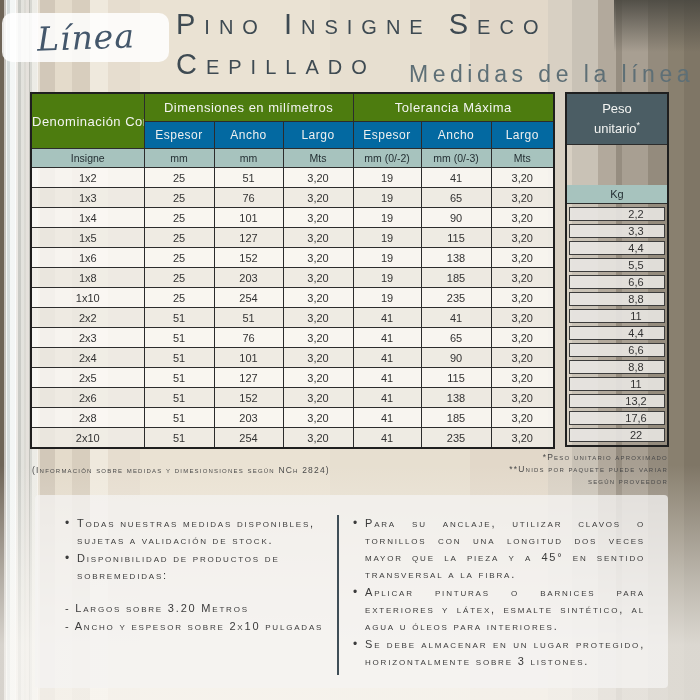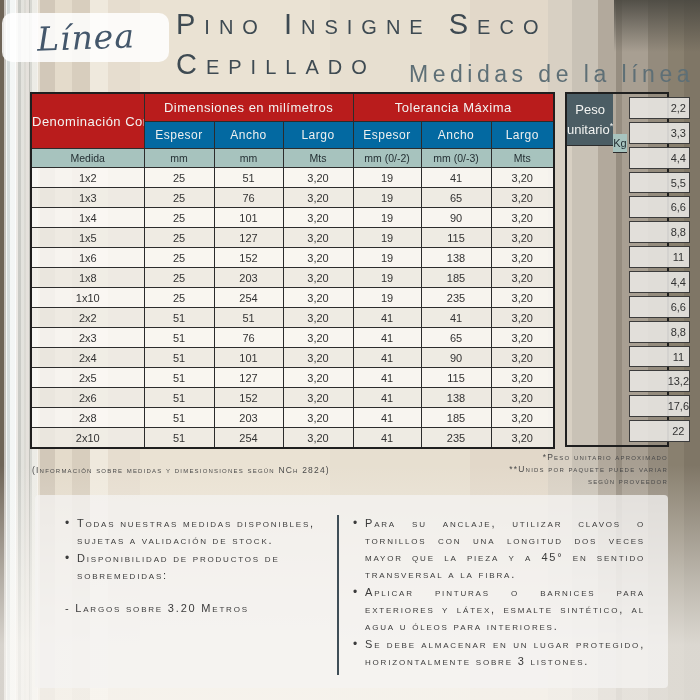--- a/index.html
+++ b/index.html
@@ -62,31 +62,31 @@
   
   table.main{
     position:absolute;left:30px;top:92px;width:523px;
     border-collapse:collapse;table-layout:fixed;
     border:2px solid #1f1f1f;
   }
   table.main th,table.main td{
     border:1px solid #2c2c2c;text-align:center;vertical-align:middle;
     padding:0;overflow:hidden;white-space:nowrap;
   }
-  .gh{background:#b91c1c;color:#f3f4f2;font-weight:normal;font-size:13px;height:27px;letter-spacing:0.5px;}
+  .gh{background:#4d7c0f;color:#f3f4f2;font-weight:normal;font-size:13px;height:27px;letter-spacing:0.5px;}
   .sh{background:#0369a1;color:#eef0ef;font-weight:normal;font-size:12px;height:26px;letter-spacing:0.5px;}
   th.den{font-size:13px;line-height:17px;}
   tr.unit td{background:#a7c3be;color:#253034;font-size:10.5px;height:18px;}
   tbody.data td{background:rgba(252,251,249,0.78);color:#333;font-size:11px;height:19px;}
   tbody.data tr:nth-child(even) td{background:rgba(240,237,231,0.8);}
   
   .peso-col{
     position:absolute;left:565px;top:92px;width:104px;height:355px;
     border:2px solid #1f1f1f;box-sizing:border-box;
-    display:flex;
+    display:flex;flex-direction:column;
   }
   .peso-header{
     height:51px;background:#4b5d64;color:#f3f4f2;border-bottom:1px solid #2c2c2c;
     display:flex;flex-direction:column;align-items:center;justify-content:center;
     font-size:13px;line-height:17px;
   }
   .peso-header sup{font-size:9px;}
   .peso-kg{
     height:18px;background:#a7c3be;color:#253034;font-size:11px;
     display:flex;align-items:center;justify-content:center;
@@ -166,21 +166,21 @@
     </tr>
     <tr>
       <th class="sh">Espesor</th>
       <th class="sh">Ancho</th>
       <th class="sh">Largo</th>
       <th class="sh">Espesor</th>
       <th class="sh">Ancho</th>
       <th class="sh">Largo</th>
     </tr>
     <tr class="unit">
-      <td>Medida</td>
+      <td>Insigne</td>
       <td>mm</td>
       <td>mm</td>
       <td>Mts</td>
       <td>mm (0/-2)</td>
       <td>mm (0/-3)</td>
       <td>Mts</td>
     </tr>
   </thead>
   <tbody class="data">
       <tr>
@@ -353,20 +353,21 @@
           <span class="bullet">•</span>
           <span class="txt">Todas nuestras medidas disponibles, sujetas a validación de stock.</span>
         </li>
         <li>
           <span class="bullet">•</span>
           <span class="txt">Disponibilidad de productos de sobremedidas:</span>
         </li>
       </ul>
     <div class="dash-lines">
         <div>- Largos sobre 3.20 Metros</div>
+        <div>- Ancho y espesor sobre 2x10 pulgadas</div>
       </div>
   </div>
   <div class="notes-col notes-right">
     <ul class="nlist">
         <li>
           <span class="bullet">•</span>
           <span class="txt">Para su anclaje, utilizar clavos o tornillos con una longitud dos veces mayor que la pieza y a 45° en sentido transversal a la fibra.</span>
         </li>
         <li>
           <span class="bullet">•</span>

